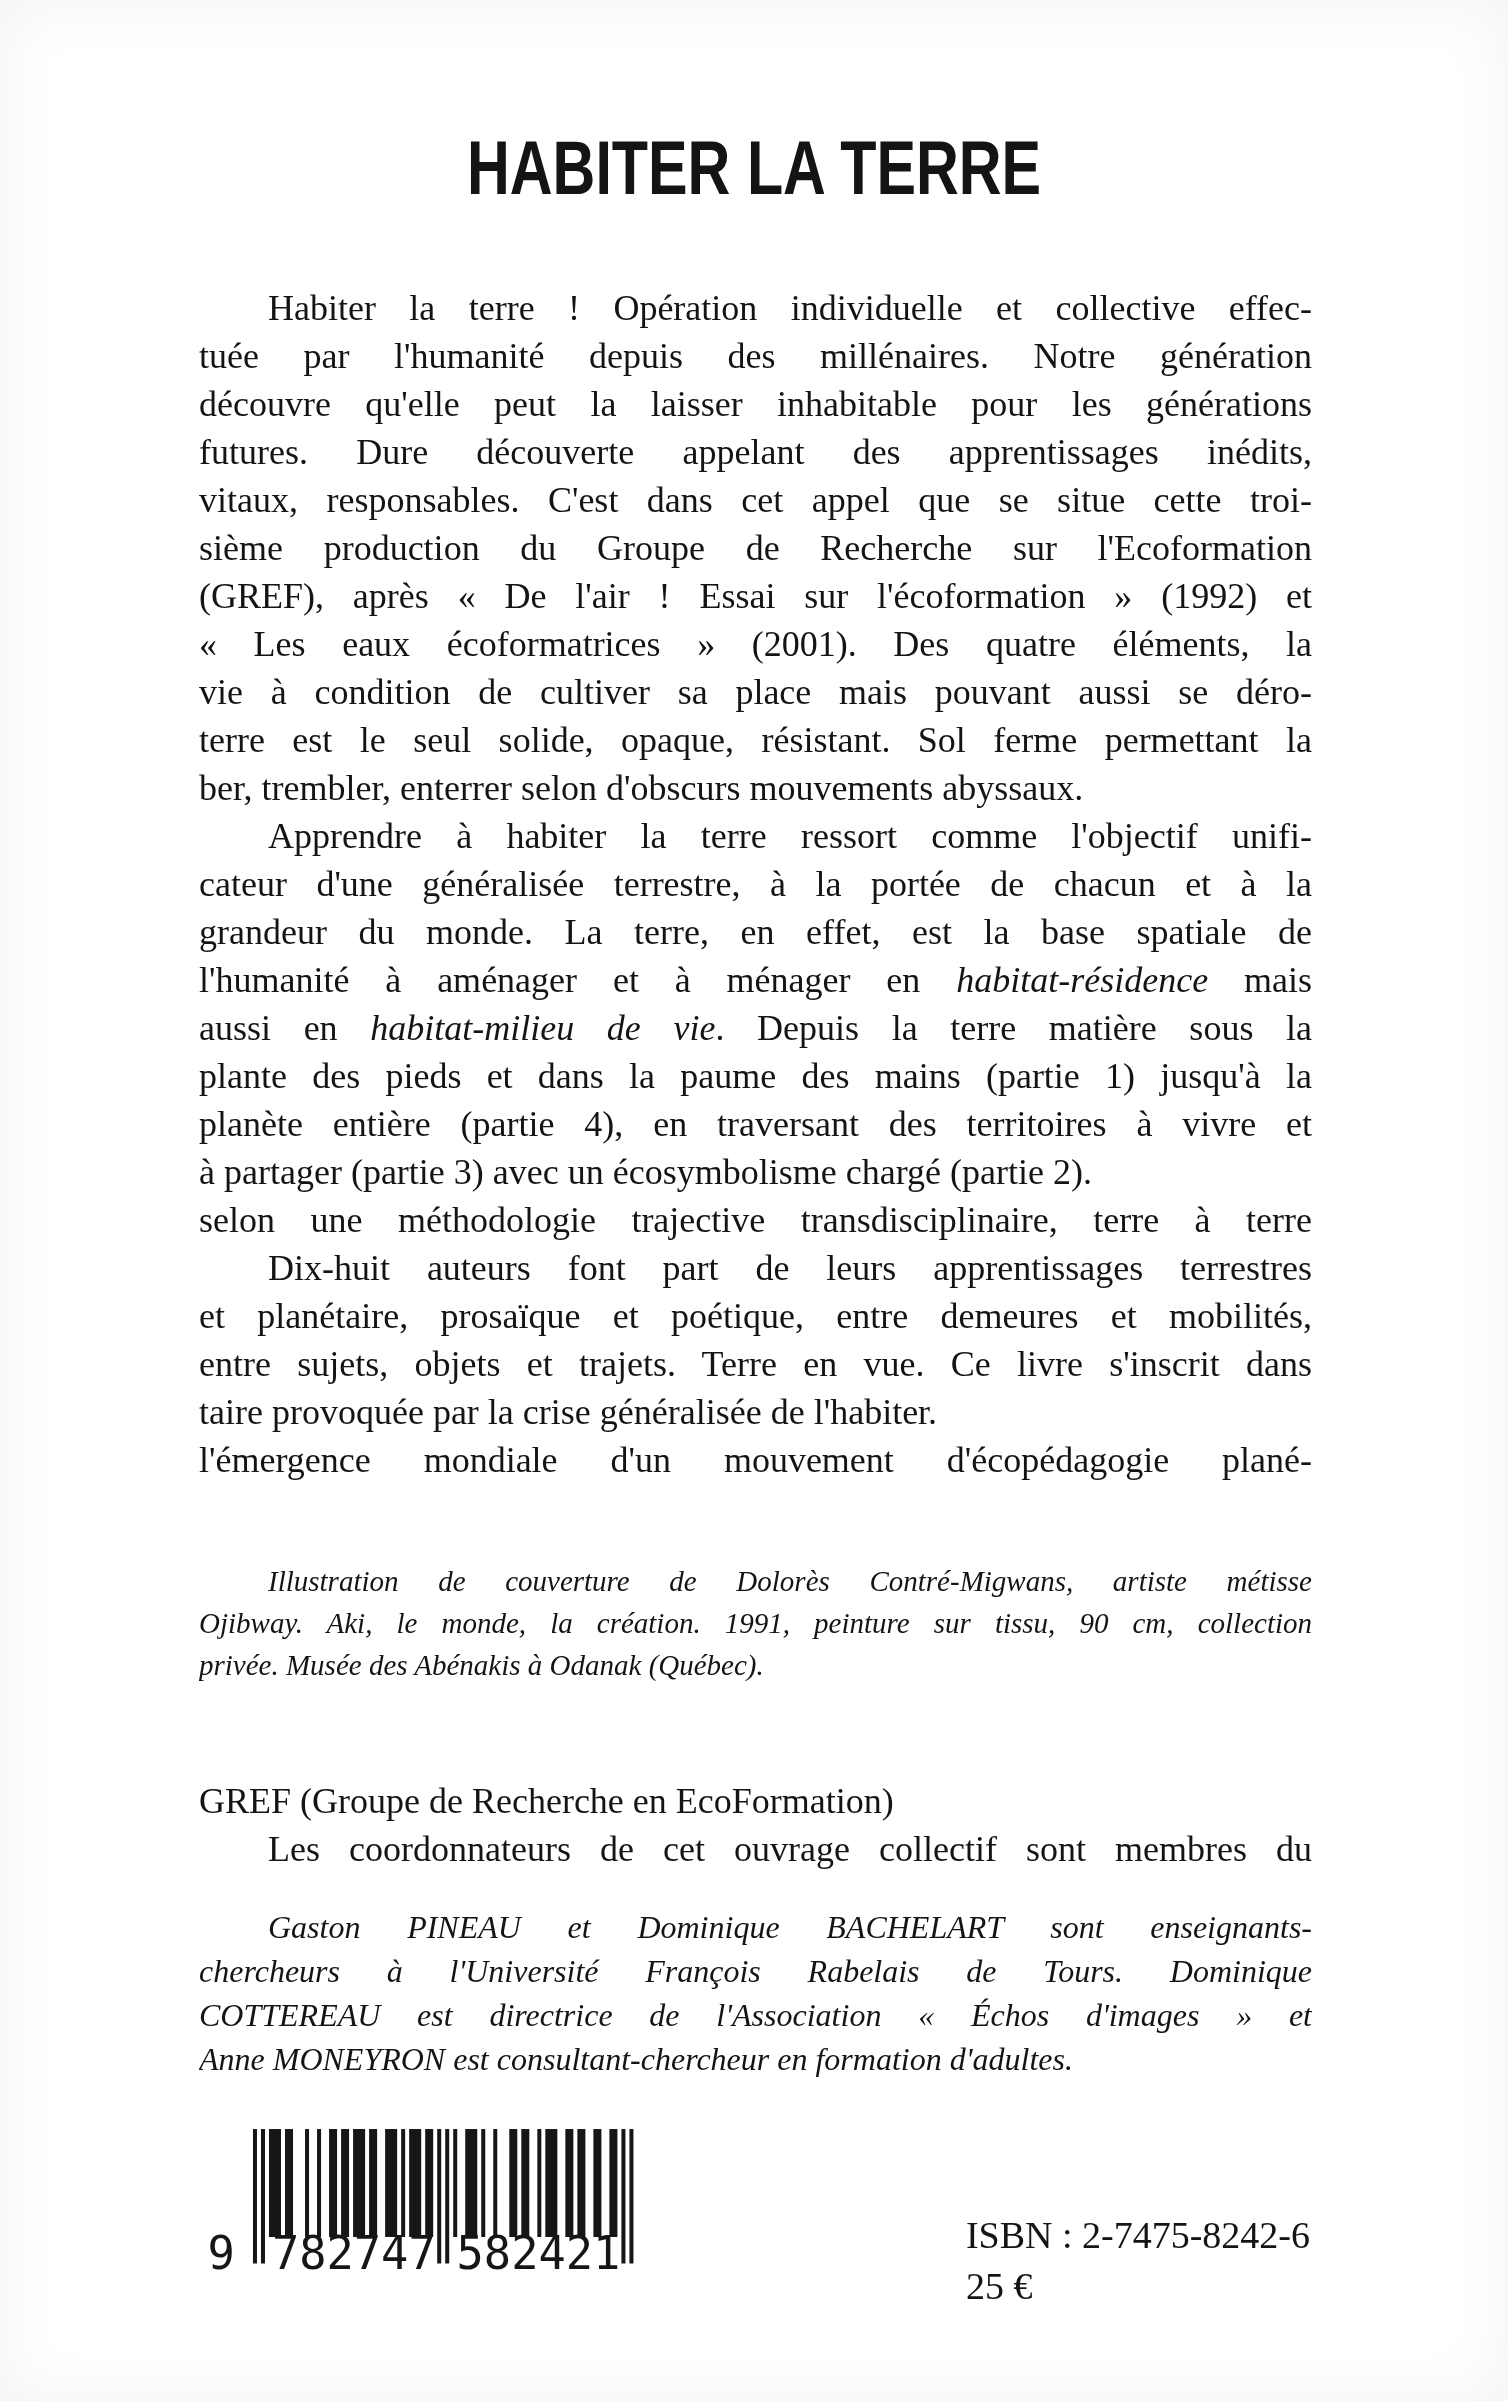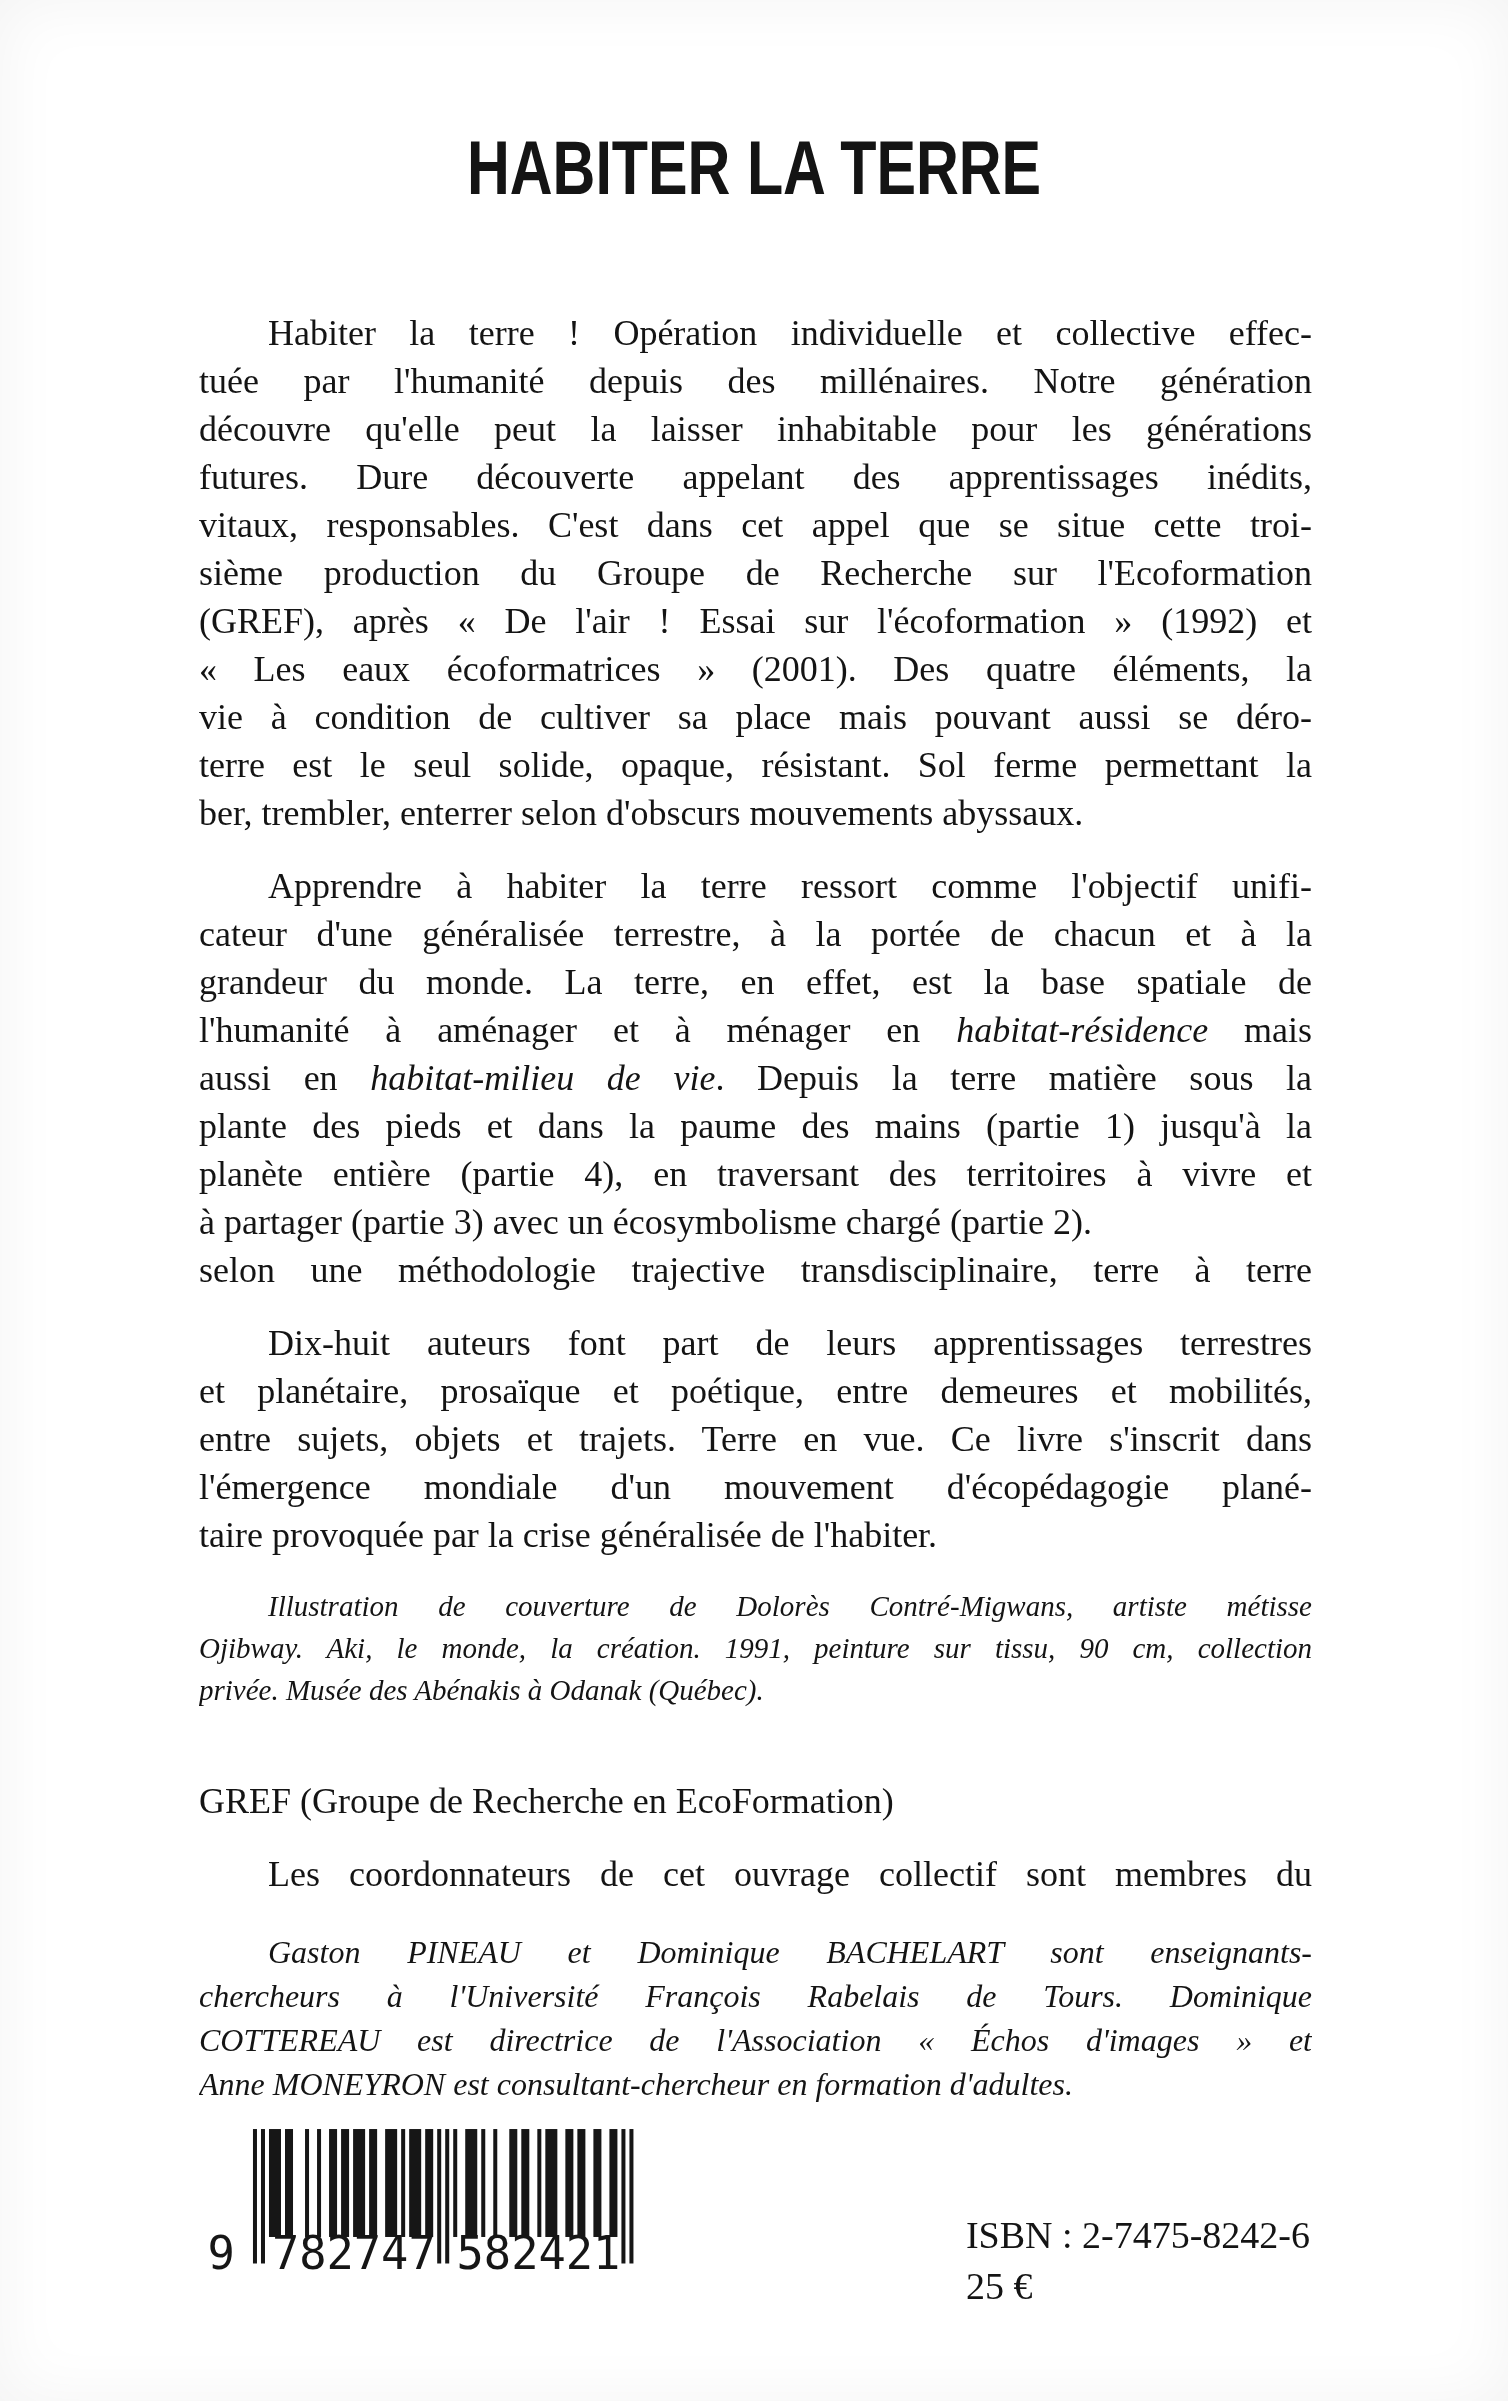--- a/index.html
+++ b/index.html
@@ -38,21 +38,21 @@
   .credit{ top:1560px; font-size:29px; line-height:42px; font-style:italic; }
   .coordinators{ top:1777px; font-size:36px; line-height:48px; }
   .authors{ top:1905px; font-size:32px; line-height:44px; font-style:italic; }
   .jline{
     text-align:justify;
     text-align-last:justify;
     white-space:normal;
     overflow:hidden;
   }
   .jline.last{ text-align-last:left; }
-  .jline.first{ text-indent:69px;margin-top:25px; }
+  .jline.first{ text-indent:69px; }
   .jline em{ font-style:italic; }
   .barcode-wrap{
     position:absolute;
     left:199px;top:2129px;
     width:445px;height:144px;
   }
   .barcode-wrap svg{ display:block; }
   .isbn-block{
     position:absolute;
     top:2210px;
@@ -92,22 +92,22 @@
         <div class="jline"><span>aussi en </span><em style="font-style: italic;">habitat-milieu de vie</em><span>. Depuis la terre matière sous la</span></div>
         <div class="jline"><span>plante des pieds et dans la paume des mains (partie 1) jusqu'à la</span></div>
         <div class="jline"><span>planète entière (partie 4), en traversant des territoires à vivre et</span></div>
         <div class="jline last"><span>à partager (partie 3) avec un écosymbolisme chargé (partie 2).</span></div>
       </div>
       <div>
         <div class="jline"><span>selon une méthodologie trajective transdisciplinaire, terre à terre</span></div>
         <div class="jline first"><span>Dix-huit auteurs font part de leurs apprentissages terrestres</span></div>
         <div class="jline"><span>et planétaire, prosaïque et poétique, entre demeures et mobilités,</span></div>
         <div class="jline"><span>entre sujets, objets et trajets. Terre en vue. Ce livre s'inscrit dans</span></div>
+        <div class="jline last"><span>taire provoquée par la crise généralisée de l'habiter.</span></div>
         <div class="jline"><span>l'émergence mondiale d'un mouvement d'écopédagogie plané-</span></div>
-        <div class="jline last"><span>taire provoquée par la crise généralisée de l'habiter.</span></div>
       </div>
     </div>
 
   <div class="col credit">
       <div class="jline first"><span>Illustration de couverture de Dolorès Contré-Migwans, artiste métisse</span></div>
       <div class="jline"><span>Ojibway. Aki, le monde, la création. 1991, peinture sur tissu, 90 cm, collection</span></div>
       <div class="jline last"><span>privée. Musée des Abénakis à Odanak (Québec).</span></div>
     </div>
 
   <div class="col coordinators">

